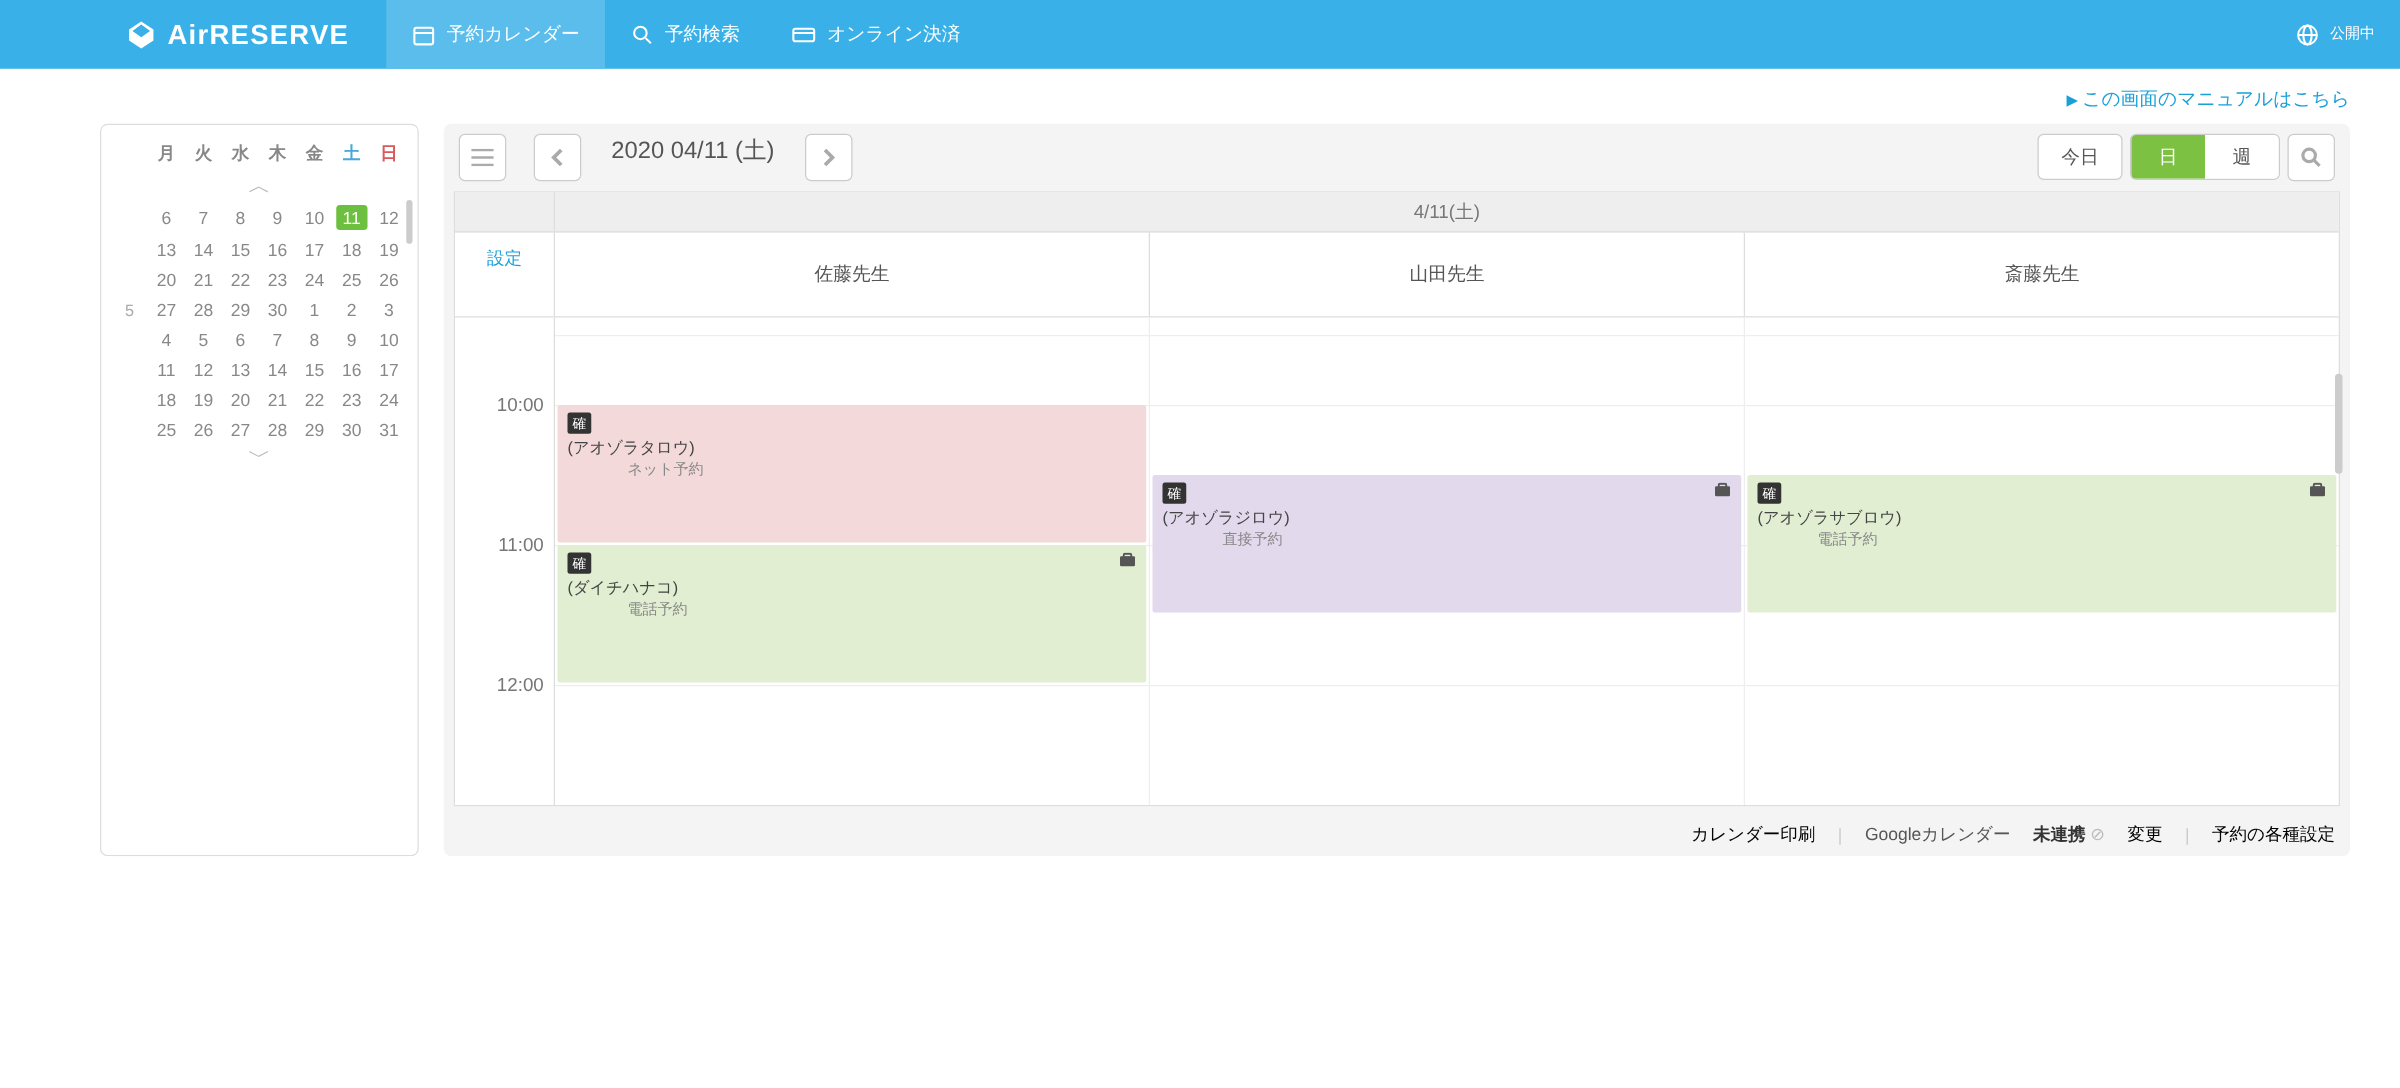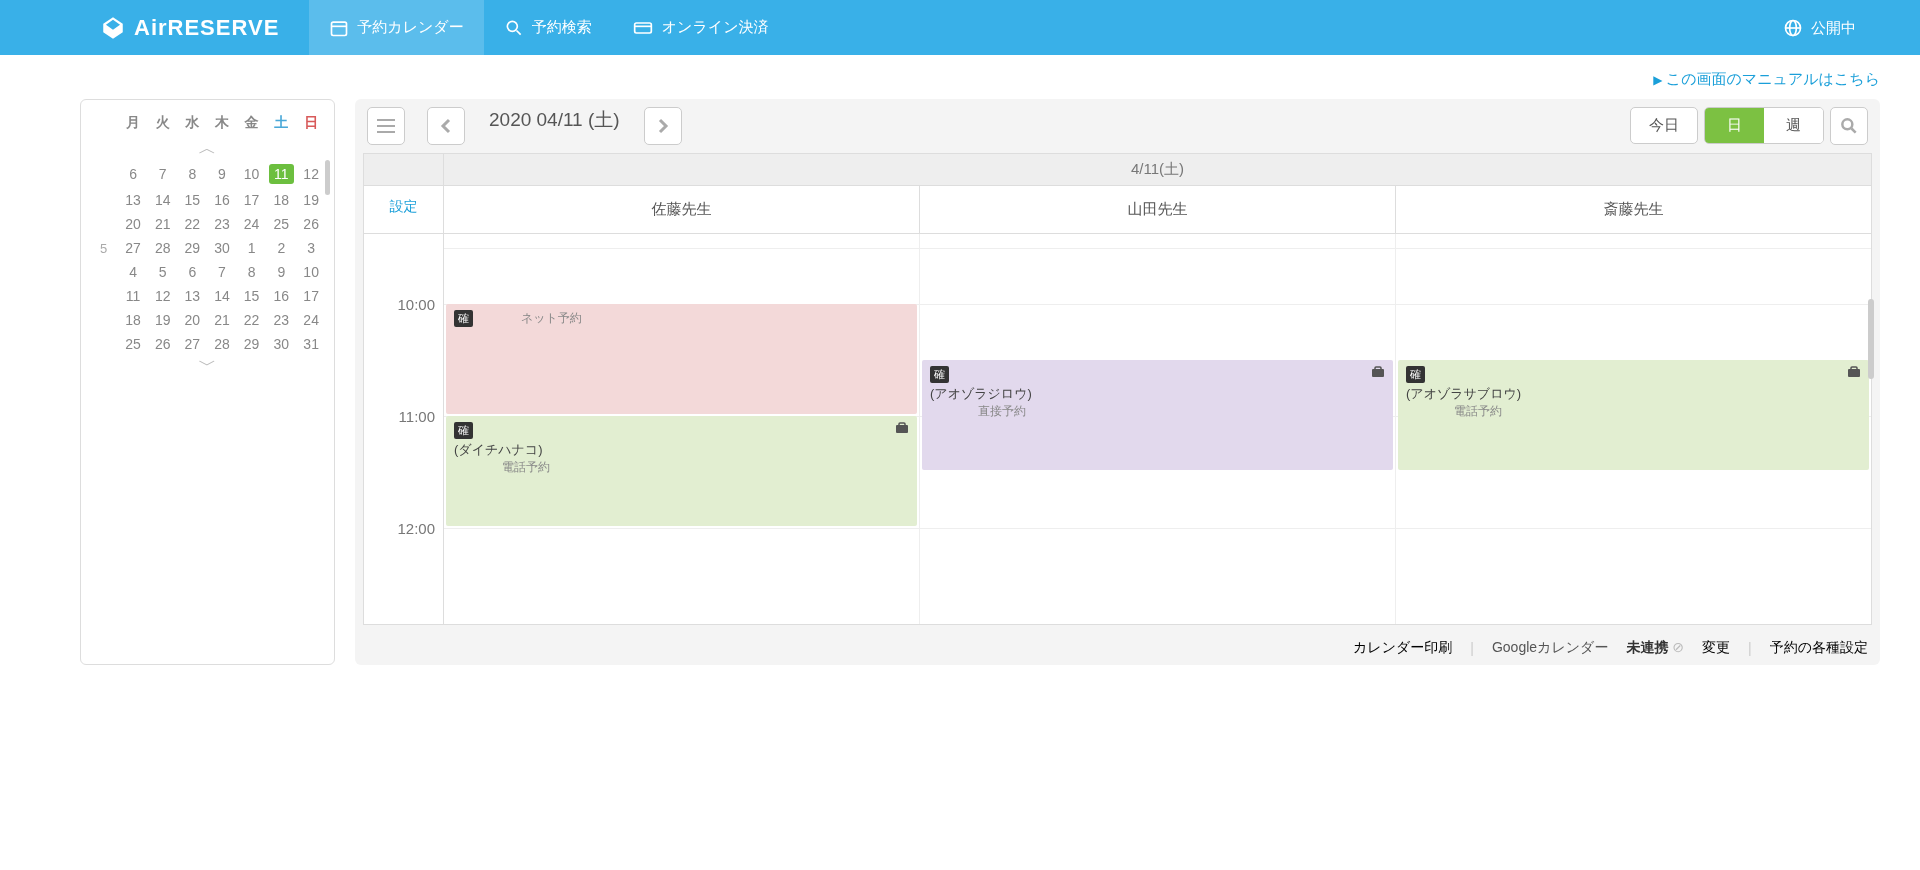--- a/index.html
+++ b/index.html
@@ -5,21 +5,21 @@
 * { margin: 0; padding: 0; box-sizing: border-box; }
 body { font-family: "Hiragino Kaku Gothic ProN", "Meiryo", sans-serif; background: #fff; color: #333; font-size: 14px; }
 
 
 .header { background: #39b0e8; height: 55px; display: flex; align-items: center; color: #fff; }
 .logo { display: flex; align-items: center; padding: 0 30px 0 100px; font-size: 22px; font-weight: bold; letter-spacing: 1px; }
 .logo svg { margin-right: 8px; }
 .nav { display: flex; height: 100%; }
 .nav-item { display: flex; align-items: center; padding: 0 20px; gap: 8px; cursor: pointer; font-size: 15px; }
 .nav-item.active { background: #5bbdec; }
-.header-right { margin-left: auto; padding-right: 64px; display: flex; align-items: flex-end; gap: 8px; font-size: 15px; }
+.header-right { margin-left: auto; padding-right: 20px; display: flex; align-items: flex-start; gap: 8px; font-size: 12px; }
 
 
 .manual-row { text-align: right; padding: 15px 40px 10px; }
 .manual-link { color: #1a9fd9; cursor: pointer; font-size: 15px; }
 .manual-link::before { content: "▶ "; font-size: 12px; }
 
 
 .content { display: flex; padding: 0 40px 0 80px; gap: 20px; }
 
 
@@ -48,21 +48,21 @@
 .view-toggle button.active { background: #7cc142; color: #fff; }
 
 
 .schedule { background: #fff; border: 1px solid #ddd; position: relative; }
 .sched-header { display: flex; border-bottom: 1px solid #ddd; background: #eee; }
 .sched-header .time-col { width: 80px; border-right: 1px solid #ddd; }
 .sched-header .date-label { flex: 1; text-align: center; padding: 6px; color: #777; font-size: 15px; }
 
 .sched-sub { display: flex; border-bottom: 1px solid #ddd; }
 .sched-sub .settings-cell { width: 80px; text-align: center; padding: 12px 0; color: #1a9fd9; cursor: pointer; border-right: 1px solid #ddd; font-size: 14px; }
-.sched-sub .res-col { flex: 1; text-align: center; padding: 14px 0; border-right: 1px solid #ddd; color: #555; font-size: 15px; }
+.sched-sub .res-col { flex: 1; text-align: center; padding: 24px 0; border-right: 1px solid #ddd; color: #555; font-size: 15px; }
 .sched-sub .res-col:last-child { border-right: none; }
 
 .sched-body { display: flex; height: 390px; position: relative; }
 .time-axis { width: 80px; border-right: 1px solid #ddd; position: relative; }
 .time-label { position: absolute; right: 8px; color: #777; font-size: 15px; transform: translateY(-50%); }
 .grid-area { flex: 1; display: flex; position: relative; }
 .grid-col { flex: 1; border-right: 1px solid #eee; position: relative; }
 .grid-col:last-child { border-right: none; }
 .hour-line { position: absolute; left: 0; right: 0; border-top: 1px solid #eee; }
 
@@ -291,21 +291,21 @@
           <div class="time-label" style="top:70px">10:00</div>
           <div class="time-label" style="top:182px">11:00</div>
           <div class="time-label" style="top:294px">12:00</div>
         </div>
         <div class="grid-area" id="grid-area">
           <div class="hour-line" style="top:14px"></div>
           <div class="hour-line" style="top:70px"></div>
           <div class="hour-line" style="top:182px"></div>
           <div class="hour-line" style="top:294px"></div>
         <div class="grid-col">
-              <div class="appt pink" style="top: 70px; height: 110px;"><span class="badge">確</span><span class="src">ネット予約</span></div>
+              <div class="appt pink" style="top: 70px; height: 110px;"><span class="badge">確</span><span class="name">(アオゾラタロウ)</span><span class="src">ネット予約</span></div>
               <div class="appt green" style="top: 182px; height: 110px;"><span class="badge">確</span><span class="name">(ダイチハナコ)</span><span class="src">電話予約</span><span class="brief">
                   <svg width="14" height="12" viewBox="0 0 14 12">
                     <rect x="1" y="3" width="12" height="8" rx="1" fill="#555"></rect>
                     <rect x="4" y="1" width="6" height="3" rx="1" fill="none" stroke="#555" stroke-width="1.5"></rect>
                   </svg>
                 </span></div>
             </div>
             <div class="grid-col">
               <div class="appt purple" style="top: 126px; height: 110px;"><span class="badge">確</span><span class="name">(アオゾラジロウ)</span><span class="src">直接予約</span><span class="brief">
                   <svg width="14" height="12" viewBox="0 0 14 12">

